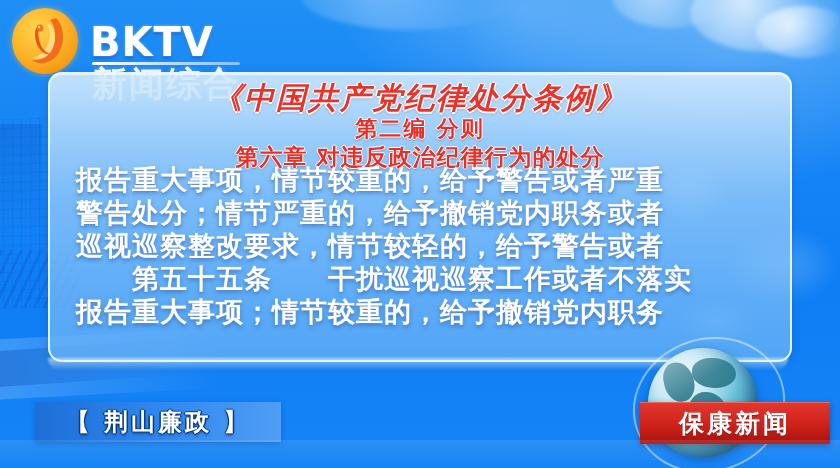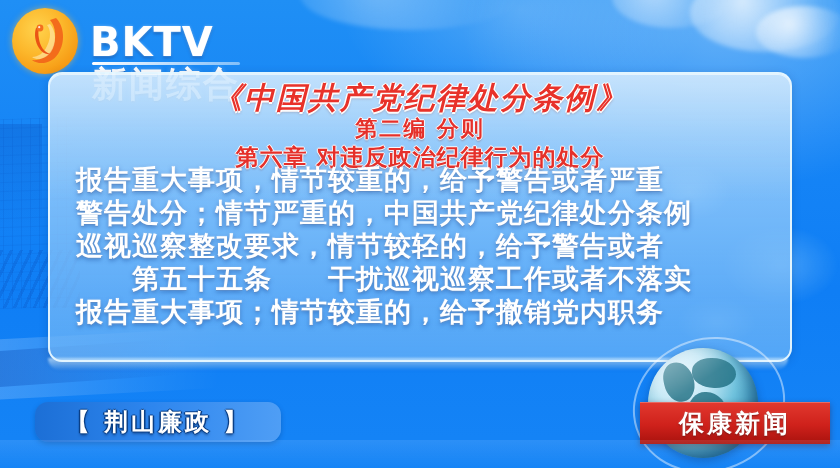--- a/index.html
+++ b/index.html
@@ -180,21 +180,20 @@
     border:2px solid rgba(255,255,255,.45);border-radius:50%;
     transform:rotate(-18deg);
   }
 
   
   .banner-left{
     position:absolute;left:35px;top:402px;width:246px;height:40px;
     background:linear-gradient(90deg,#1c6fd6 0%,#2e86ee 48%,#4f9ef5 100%);
     display:flex;align-items:center;justify-content:center;
     box-shadow:0 2px 5px rgba(0,40,100,.28);
-    border-radius:13px;
   }
   .banner-left span{
     font-size:24px;font-weight:bold;color:#ffffff;letter-spacing:3px;
     text-shadow:
       -1.4px 0 0 #0a3f86, 1.4px 0 0 #0a3f86, 0 -1.4px 0 #0a3f86, 0 1.4px 0 #0a3f86,
       0 2px 3px rgba(0,25,70,.6);
   }
   .banner-right{
     position:absolute;left:640px;top:402px;width:190px;height:42px;
     background:linear-gradient(180deg,#e2392f 0%,#cf211b 55%,#a8120e 100%);
@@ -247,21 +246,21 @@
     <div class="panel-gloss"></div>
 
     <div class="title-block">
       <div class="t1">《中国共产党纪律处分条例》</div>
       <div class="t2">第二编 分则</div>
       <div class="t3">第六章 对违反政治纪律行为的处分</div>
     </div>
 
     <div class="body-block">
       <div class="bline">报告重大事项，情节较重的，给予警告或者严重</div>
-      <div class="bline">警告处分；情节严重的，中国共产党纪律处分条例</div>
+      <div class="bline">警告处分；情节严重的，给予撤销党内职务或者</div>
       <div class="bline">巡视巡察整改要求，情节较轻的，给予警告或者</div>
       <div class="bline">　　第五十五条　　干扰巡视巡察工作或者不落实</div>
       <div class="bline">报告重大事项；情节较重的，给予撤销党内职务</div>
     </div>
   </div>
   <div class="panel-reflect"></div>
 
   <div class="globe-ring"></div>
   <div class="globe">
     <div class="land l1"></div>

